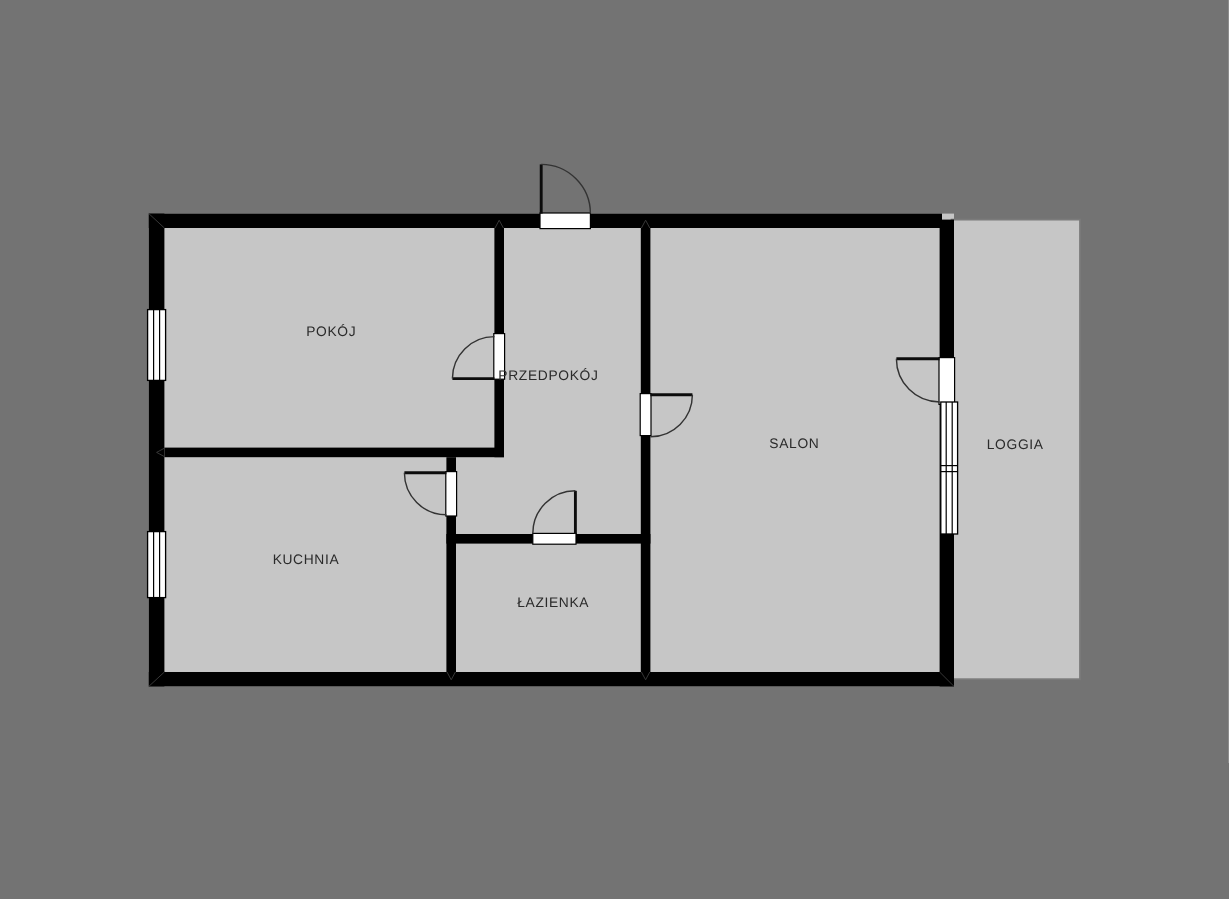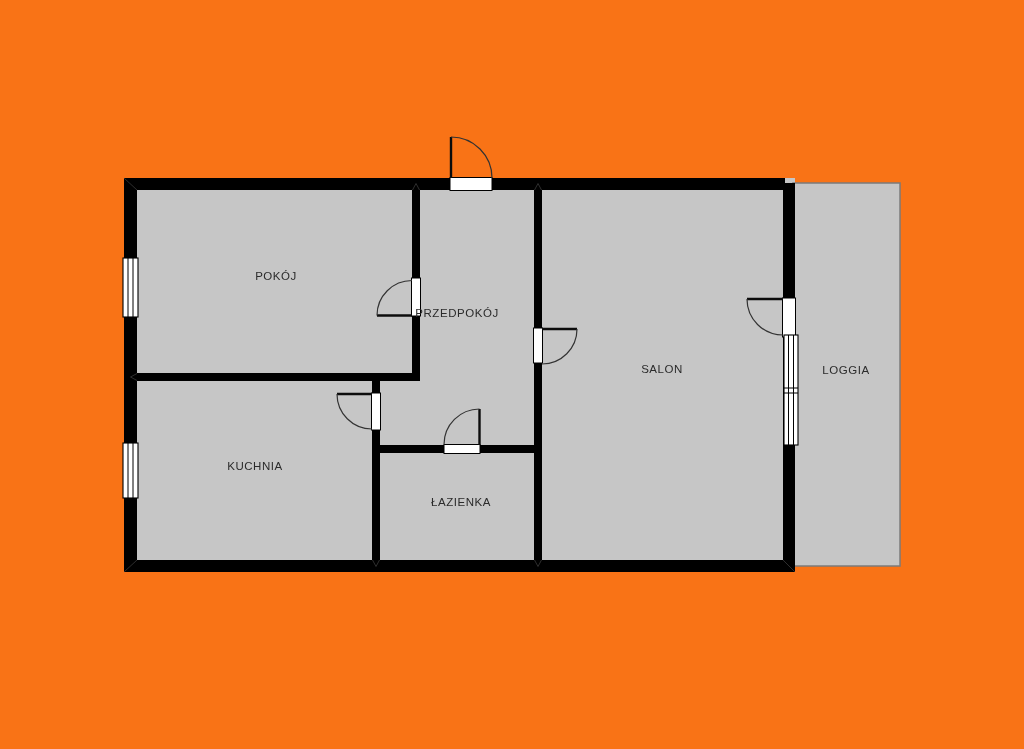--- a/index.html
+++ b/index.html
@@ -1,18 +1,18 @@
 <!DOCTYPE html>
 <html><head>
 <meta charset="utf-8">
 <style>
   html,body{margin:0;padding:0;background:#ffffff;}
   body{width:1024px;height:749px;overflow:hidden;position:relative;
        font-family:"Liberation Sans",sans-serif;}
-  #canvas{position:absolute;left:0;top:0;width:1024px;height:749px;background:#f97316;}
+  #canvas{position:absolute;left:0;top:0;width:1024px;height:749px;background:#737373;}
   svg{display:block;}
   .floor{fill:#c6c6c6;}
   .loggia{fill:#c6c6c6;stroke:#7b7b7b;stroke-width:1.5;}
   .wall{fill:#000000;}
   .opening{fill:#ffffff;stroke:#000000;stroke-width:1;}
   .win{fill:#ffffff;stroke:#000000;stroke-width:1.1;}
   .winline{stroke:#000000;stroke-width:1;}
   .leaf{stroke:#0c0c0c;stroke-width:2.4;fill:none;}
   .arc{stroke:#333333;stroke-width:1.2;fill:none;}
   .miter{stroke:#3a3a3a;stroke-width:0.8;fill:none;}

